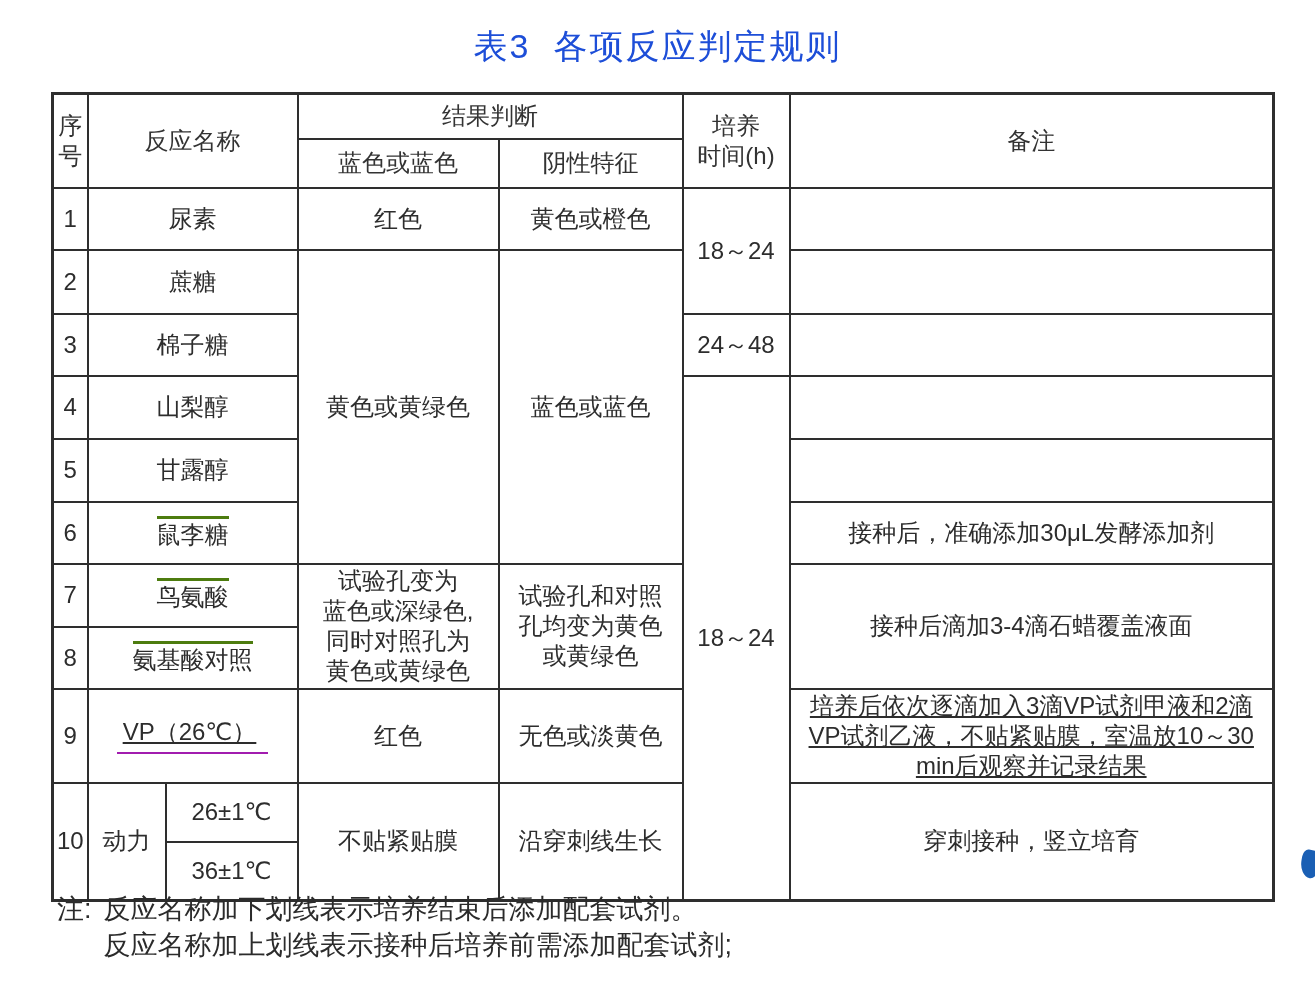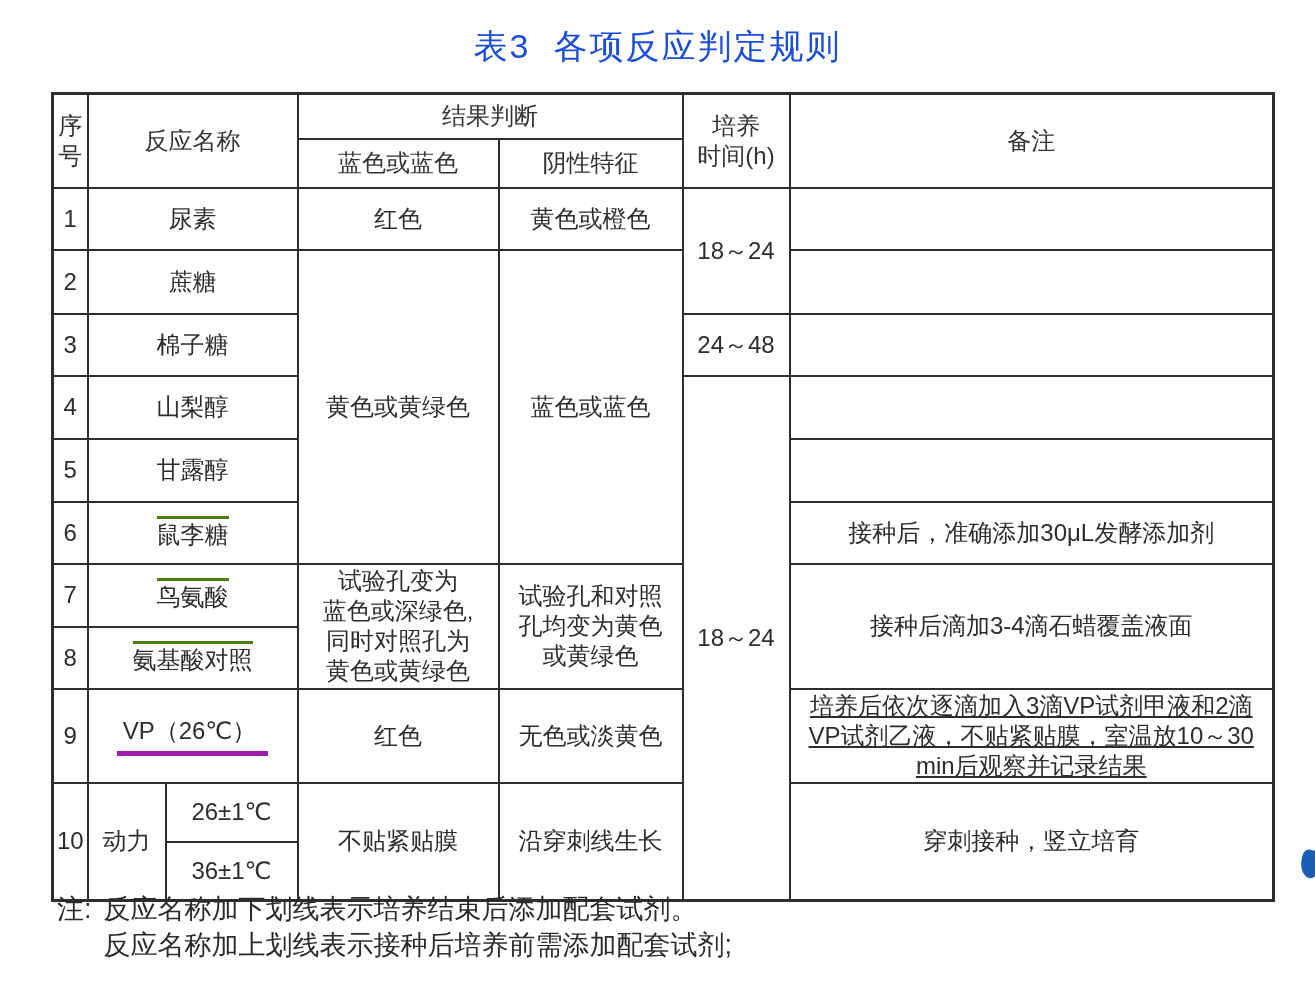--- a/index.html
+++ b/index.html
@@ -44,22 +44,23 @@
   td.block-left{text-align:left;padding-left:12px;font-size:23px;line-height:1.3;}
   td.remark-left{text-align:left;padding-left:5px;font-size:25px;}
   td.remark-vp{text-align:left;padding-left:4px;font-size:23px;line-height:1.33;text-decoration:underline;}
   span.ov{
     display:inline-block;
     border-top:3px solid #4d7c0f;
     padding-top:1px;
   }
   span.un{
     display:inline-block;
-    border-bottom:5px solid #a21caf;
+    border-bottom:2px solid #a21caf;
     padding:0 12px 5px 6px;
+    text-decoration:underline;
   }
   .footnote{
     position:absolute;
     left:57px;top:891px;
     display:flex;
     gap:12px;
     font-size:27px;
     color:#2b2b2b;
     line-height:1.35;
   }

